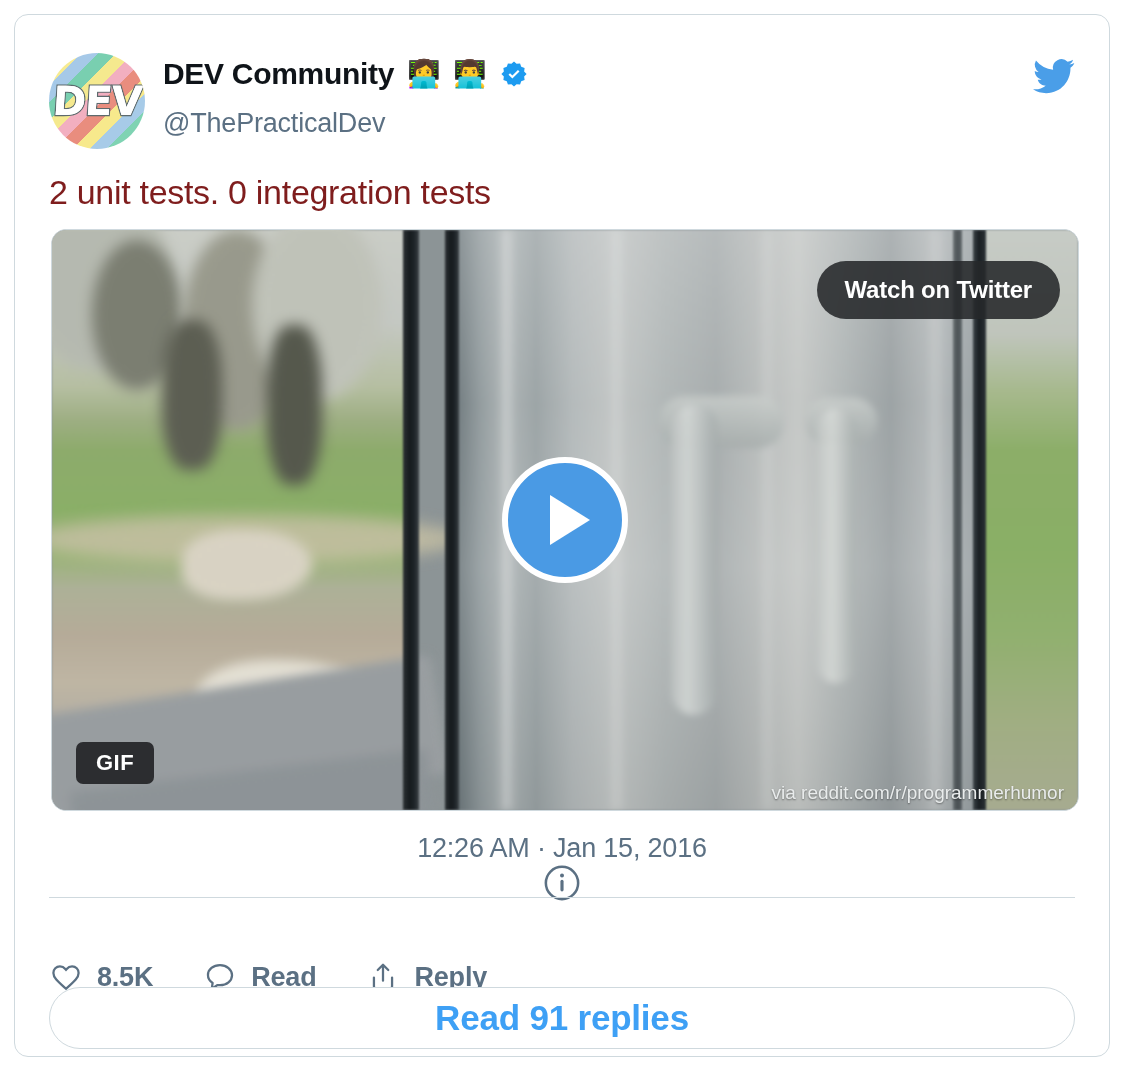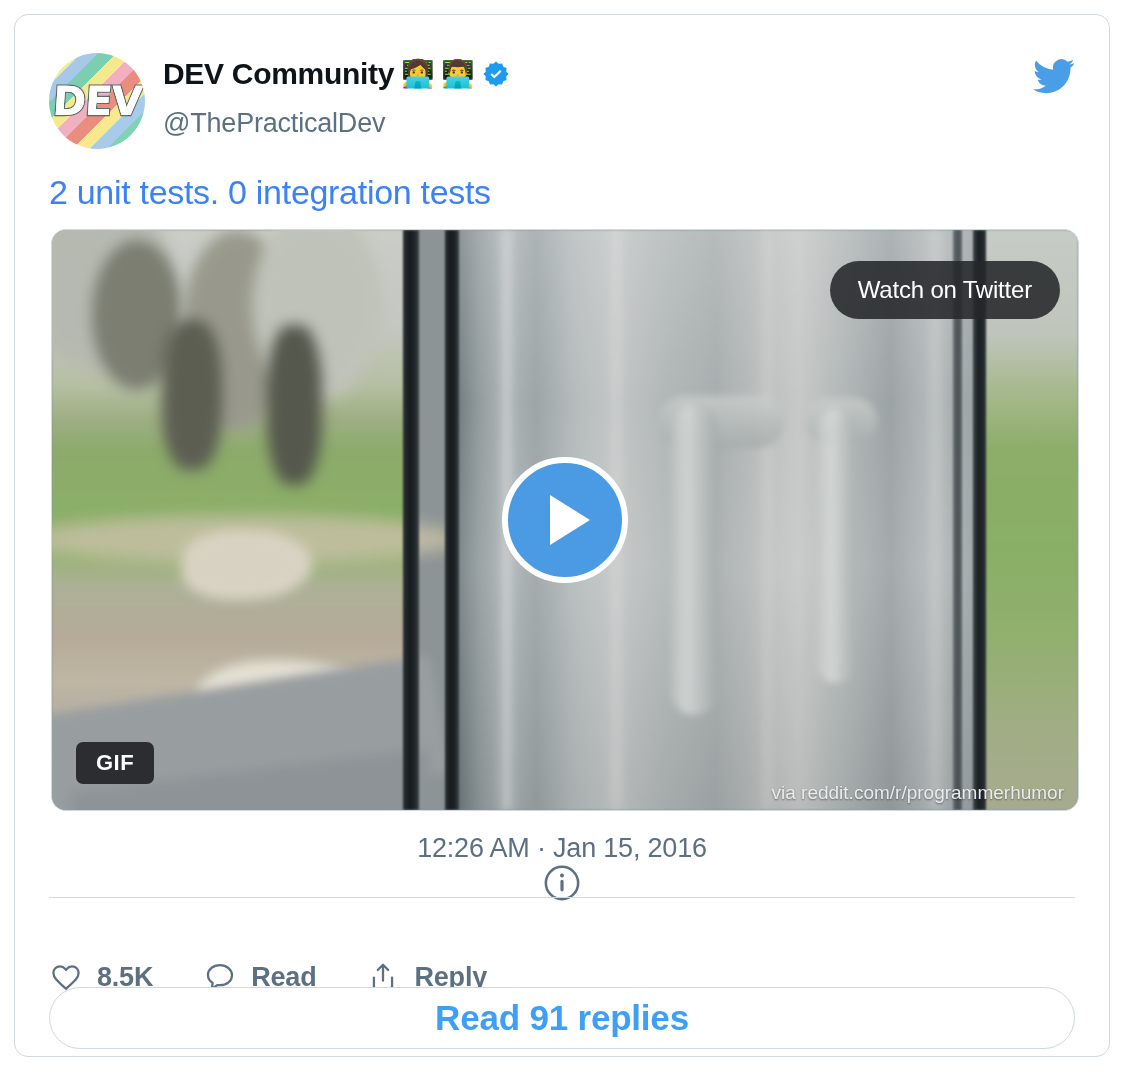--- a/index.html
+++ b/index.html
@@ -70,21 +70,21 @@
     text-shadow: 0 0 0 #fff;
   }
   .name-block {
     position: absolute;
     left: 114px;
     top: 16px;
   }
   .display-name-row {
     display: flex;
     align-items: center;
-    gap: 7px;
+    gap: 13px;
     height: 38px;
   }
   .display-name {
     font-size: 30px;
     font-weight: bold;
     color: #0f1419;
     letter-spacing: -0.3px;
     line-height: 1;
   }
   .emoji {
@@ -112,21 +112,21 @@
   }
 
   
   .tweet-text {
     position: absolute;
     left: 34px;
     top: 155px;
     right: 34px;
     font-size: 34px;
     line-height: 1.35;
-    color: #3b82f6;
+    color: #7f1d1d;
     letter-spacing: -0.3px;
   }
 
   
   .media {
     position: absolute;
     left: 36px;
     top: 214px;
     width: 1028px;
     height: 582px;
@@ -246,21 +246,21 @@
     position:absolute; inset:0; opacity:.10;
     background-image:
       repeating-linear-gradient(0deg, rgba(0,0,0,.25) 0 1px, rgba(255,255,255,.2) 1px 2px),
       repeating-linear-gradient(90deg, rgba(0,0,0,.18) 0 1px, rgba(255,255,255,.15) 1px 2px);
   }
 
   
   .watch-btn {
     position:absolute; right:18px; top:31px;
     background: rgba(38,40,42,0.88);
-    color:#ffffff; font-size:24px; font-weight:normal;
+    color:#ffffff; font-size:24px; font-weight:bold;
     padding: 15px 28px; border-radius: 999px;
     letter-spacing: -0.2px;
   }
   .play-btn {
     position:absolute; left:50%; top:50%;
     transform: translate(-50%,-50%);
     width:126px; height:126px; border-radius:50%;
     background:#4a9ae4; border:6px solid #ffffff;
     box-sizing:border-box;
     display:flex; align-items:center; justify-content:center;

